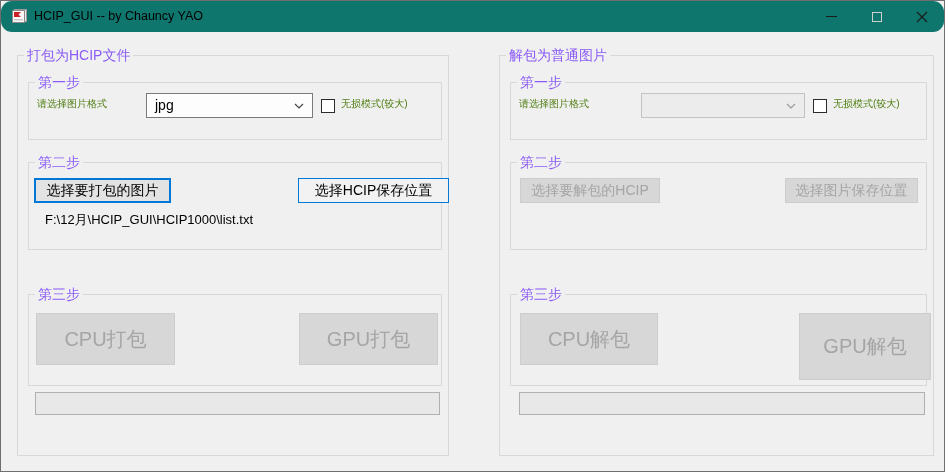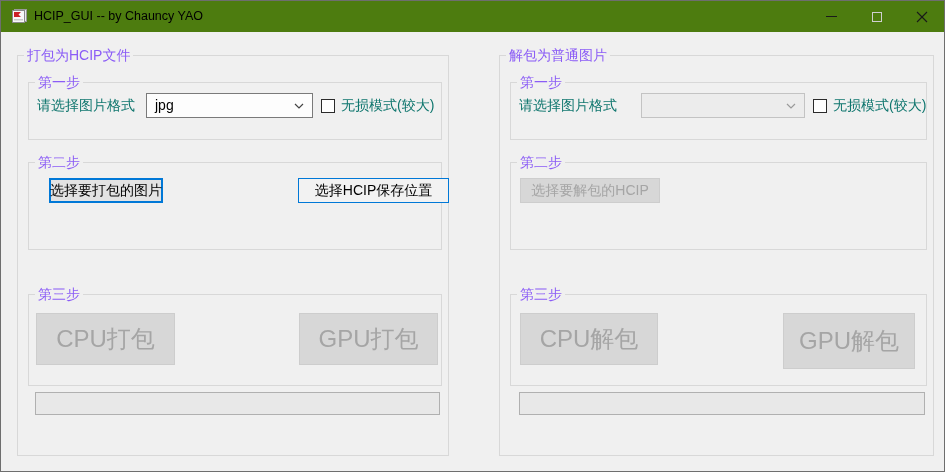--- a/index.html
+++ b/index.html
@@ -11,21 +11,22 @@
   .window {
     position: relative;
     width: 945px; height: 472px;
     background: #f0f0f0;
     border: 1px solid #6e6e6e;
     overflow: hidden;
   }
   
   .titlebar {
     position: absolute; top: 0; left: 0; right: 0; height: 31px;
-    background: #4d7c0f;
+    background: #0f766e;
+    border-radius: 11px;
   }
   .app-icon { position: absolute; left: 11px; top: 7px; width: 16px; height: 16px; }
   .title-text {
     position: absolute; left: 33px; top: 0; height: 31px; line-height: 31px;
     font-size: 12.5px; color: #000;
     white-space: nowrap;
   }
   .win-btn {
     position: absolute; top: 0; width: 45px; height: 31px;
     display: flex; align-items: center; justify-content: center;
@@ -40,42 +41,42 @@
     position: absolute;
     border: 1px solid #d8d8d8;
   }
   .gb-label {
     position: absolute; top: -9px; left: 6px;
     background: #f0f0f0; padding: 0 3px;
     font-size: 14px; color: #8b5cf6; line-height: 17px;
     white-space: nowrap;
   }
   
-  .field-label { position: absolute; font-size: 14px; color: #0f766e; white-space: nowrap; }
+  .field-label { position: absolute; font-size: 10px; color: #4d7c0f; white-space: nowrap; }
   .combo {
     position: absolute; height: 25px;
     background: #fdfdfd; border: 1px solid #7a7a7a;
     font-size: 14px; color: #000;
     line-height: 23px; padding-left: 8px;
   }
   .combo.disabled { background: #ececec; border-color: #c3c3c3; color: #9a9a9a; }
   .combo .chev { position: absolute; right: 8px; top: 9px; }
   .checkbox {
     position: absolute; width: 14px; height: 14px;
     background: #fff; border: 1px solid #2b2b2b;
   }
   .btn {
     position: absolute;
     display: flex; align-items: center; justify-content: center;
     font-size: 14px; color: #000; white-space: nowrap;
   }
   .btn-focused { background: #e3e3e3; border: 2px solid #0078d7; }
   .btn-default { background: #f2f2f2; border: 1px solid #0078d7; }
   .btn-disabled { background: #d7d7d7; border: 1px solid #cdcdcd; color: #a5a5a5; text-align: center; }
-  .btn-big { font-size: 24px; }
+  .btn-big { font-size: 20px; }
   .path-text { position: absolute; font-size: 13px; color: #000; white-space: nowrap; }
   .progress {
     position: absolute; height: 23px;
     background: #e8e8e8; border: 1px solid #b0b0b0;
   }
 </style>
 </head>
 <body>
 
 <div class="window">
@@ -113,22 +114,23 @@
         <svg class="chev" width="10" height="6" viewBox="0 0 10 6">
           <polyline points="1,1 5,5 9,1" fill="none" stroke="#444" stroke-width="1.2"></polyline>
         </svg>
       </div>
       <span class="checkbox" style="left:292px; top:16px;"></span>
       <span class="field-label" style="left:312px; top:14px;">无损模式(较大)</span>
     </div>
 
     <div class="groupbox" style="left:10px; top:106px; width:414px; height:88px;">
       <span class="gb-label">第二步</span>
-      <button class="btn btn-focused" style="left:20px; top:15px; width:114px; height:25px;">选择要打包的图片</button>
+      <button class="btn btn-focused" style="left:5px; top:15px; width:137px; height:25px;">选择要打包的图片</button>
       <button class="btn btn-default" style="left:269px; top:15px; width:151px; height:25px;">选择HCIP保存位置</button>
+      <span class="path-text" style="left:16px; top:48px;">F:\12月\HCIP_GUI\HCIP1000\list.txt</span>
     </div>
 
     <div class="groupbox" style="left:10px; top:238px; width:414px; height:92px;">
       <span class="gb-label">第三步</span>
       <button class="btn btn-disabled btn-big" style="left:7px; top:18px; width:139px; height:52px;">CPU打包</button>
       <button class="btn btn-disabled btn-big" style="left:270px; top:18px; width:139px; height:52px;">GPU打包</button>
     </div>
 
     <div class="progress" style="left:17px; top:336px; width:405px;"></div>
   </div>
@@ -145,24 +147,25 @@
           <polyline points="1,1 5,5 9,1" fill="none" stroke="#9a9a9a" stroke-width="1.2"></polyline>
         </svg>
       </div>
       <span class="checkbox" style="left:302px; top:16px;"></span>
       <span class="field-label" style="left:322px; top:14px;">无损模式(较大)</span>
     </div>
 
     <div class="groupbox" style="left:10px; top:106px; width:417px; height:88px;">
       <span class="gb-label">第二步</span>
       <button class="btn btn-disabled" style="left:9px; top:15px; width:140px; height:25px;">选择要解包的HCIP</button>
+      <button class="btn btn-disabled" style="left:274px; top:15px; width:133px; height:25px;">选择图片保存位置</button>
     </div>
 
     <div class="groupbox" style="left:10px; top:238px; width:417px; height:92px;">
       <span class="gb-label">第三步</span>
       <button class="btn btn-disabled btn-big" style="left:9px; top:18px; width:138px; height:52px;">CPU解包</button>
-      <button class="btn btn-disabled btn-big" style="left:272px; top:18px; width:132px; height:56px;">GPU解包</button>
+      <button class="btn btn-disabled btn-big" style="left:288px; top:18px; width:132px; height:67px;">GPU解包</button>
     </div>
 
     <div class="progress" style="left:19px; top:336px; width:406px;"></div>
   </div>
 
 </div>
 
 </body></html>

